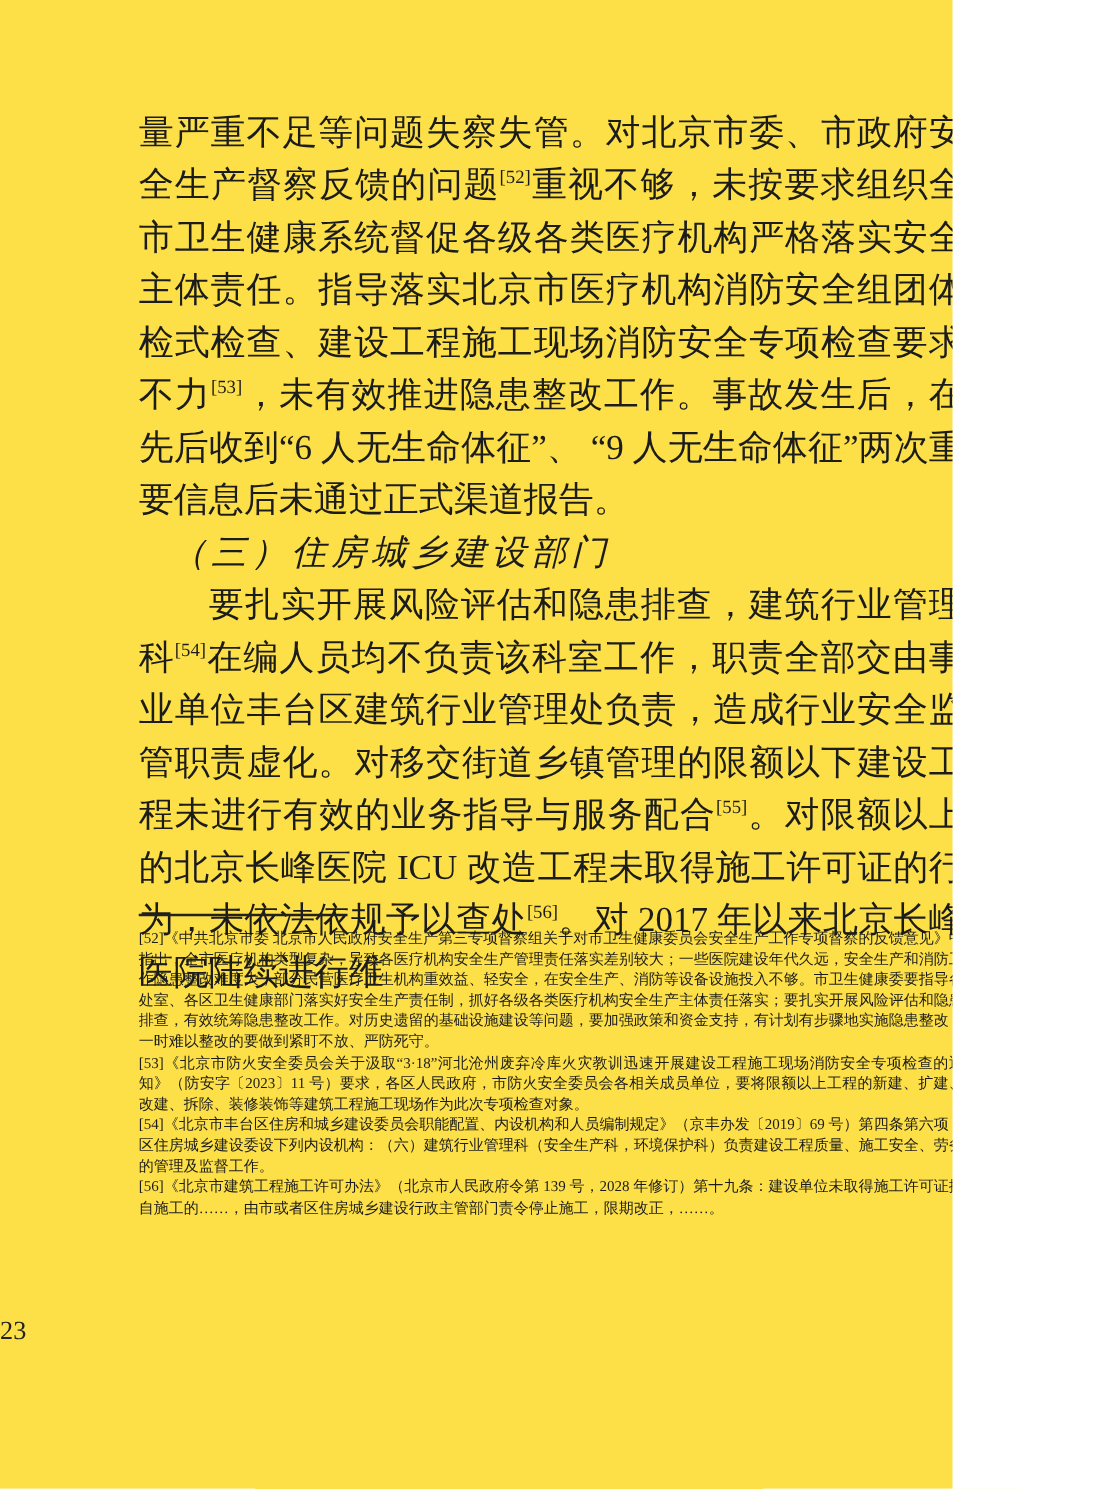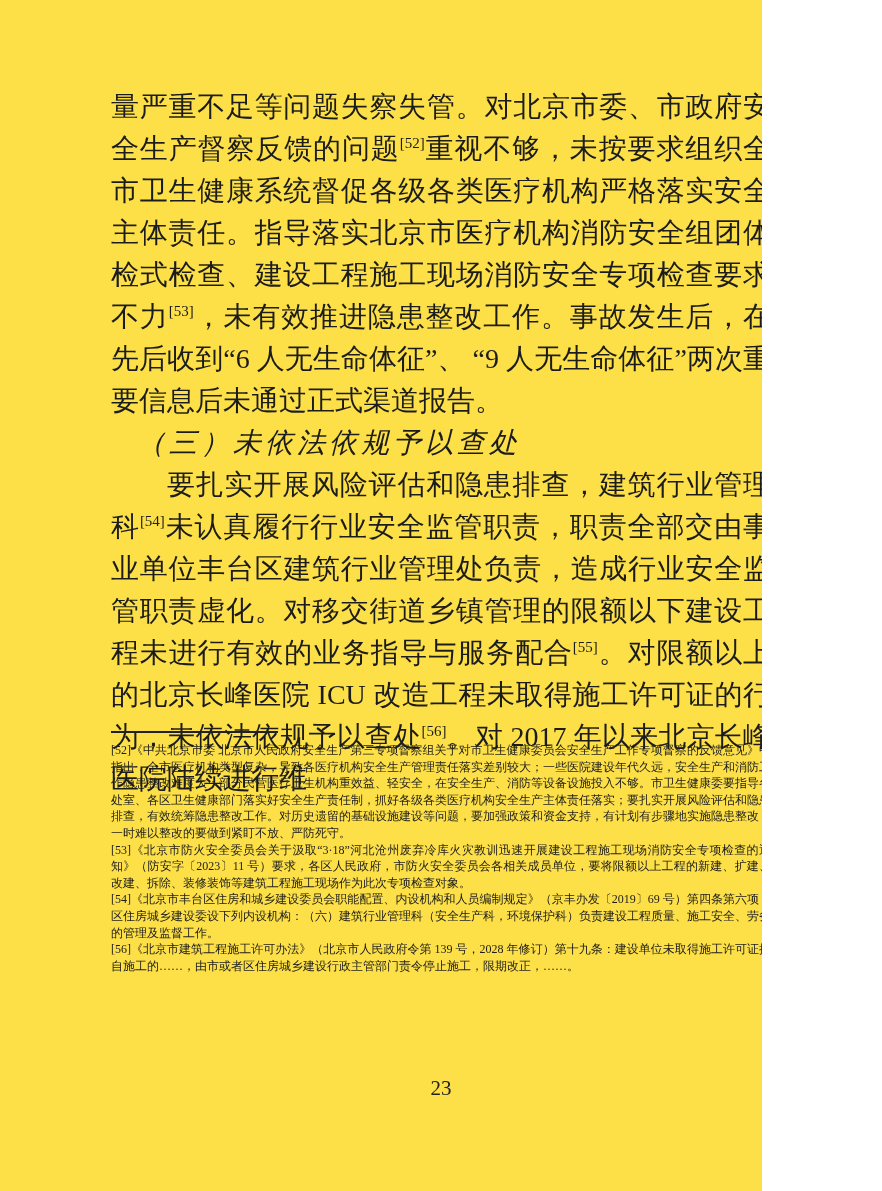--- a/index.html
+++ b/index.html
@@ -62,39 +62,37 @@
     line-height: 16.6px;
     text-align: justify;
     text-align-last: left;
     color: #1c1c1c;
   }
   .page-number {
     position: absolute;
     top: 1052px;
     left: 0;
     width: 882px;
-    text-align: center;
     font-size: 21px;
     color: #222222;
-    margin-top: 24px;
   }
 </style>
 </head>
 <body>
 
 <div class="page">
 
   <div class="content">
 
     <p class="para"><span>量严重不足等问题失察失管。对北京市委、市政府安全生产督察反馈的问题</span><sup class="fnref">[52]</sup><span>重视不够，未按要求组织全市卫生健康系统督促各级各类医疗机构严格落实安全主体责任。指导落实北京市医疗机构消防安全组团体检式检查、建设工程施工现场消防安全专项检查要求不力</span><sup class="fnref">[53]</sup><span>，未有效推进隐患整改工作。事故发生后，在先后收到“6 人无生命体征”、 “9 人无生命体征”两次重要信息后未通过正式渠道报告。</span></p>
 
-    <p class="para h-kaiti">（三）未依法依规予以查处</p>
+    <p class="para h-kaiti">（三）住房城乡建设部门</p>
 
 
-    <p class="para indent"><span>要扎实开展风险评估和隐患排查，建筑行业管理科</span><sup class="fnref">[54]</sup><span>未认真履行行业安全监管职责，职责全部交由事业单位丰台区建筑行业管理处负责，造成行业安全监管职责虚化。对移交街道乡镇管理的限额以下建设工程未进行有效的业务指导与服务配合</span><sup class="fnref">[55]</sup><span>。对限额以上的北京长峰医院 ICU 改造工程未取得施工许可证的行为，未依法依规予以查处</span><sup class="fnref">[56]</sup><span>。对 2017 年以来北京长峰医院陆续进行维</span></p>
+    <p class="para indent"><span>要扎实开展风险评估和隐患排查，建筑行业管理科</span><sup class="fnref">[54]</sup><span>在编人员均不负责该科室工作，职责全部交由事业单位丰台区建筑行业管理处负责，造成行业安全监管职责虚化。对移交街道乡镇管理的限额以下建设工程未进行有效的业务指导与服务配合</span><sup class="fnref">[55]</sup><span>。对限额以上的北京长峰医院 ICU 改造工程未取得施工许可证的行为，未依法依规予以查处</span><sup class="fnref">[56]</sup><span>。对 2017 年以来北京长峰医院陆续进行维</span></p>
 
   </div>
 
   <div class="footnote-area">
     <div class="fn-sep"></div>
 
     <p class="footnote"><span>[52]</span><span>《中共北京市委 北京市人民政府安全生产第三专项督察组关于对市卫生健康委员会安全生产工作专项督察的反馈意见》中指出，全市医疗机构类型复杂，导致各医疗机构安全生产管理责任落实差别较大；一些医院建设年代久远，安全生产和消防工作隐患整改难度大；部分民营医疗卫生机构重效益、轻安全，在安全生产、消防等设备设施投入不够。市卫生健康委要指导各处室、各区卫生健康部门落实好安全生产责任制，抓好各级各类医疗机构安全生产主体责任落实；要扎实开展风险评估和隐患排查，有效统筹隐患整改工作。对历史遗留的基础设施建设等问题，要加强政策和资金支持，有计划有步骤地实施隐患整改，一时难以整改的要做到紧盯不放、严防死守。</span></p>
 
     <p class="footnote"><span>[53]</span><span>《北京市防火安全委员会关于汲取“3·18”河北沧州废弃冷库火灾教训迅速开展建设工程施工现场消防安全专项检查的通知》（防安字〔2023〕11 号）要求，各区人民政府，市防火安全委员会各相关成员单位，要将限额以上工程的新建、扩建、改建、拆除、装修装饰等建筑工程施工现场作为此次专项检查对象。</span></p>
 

